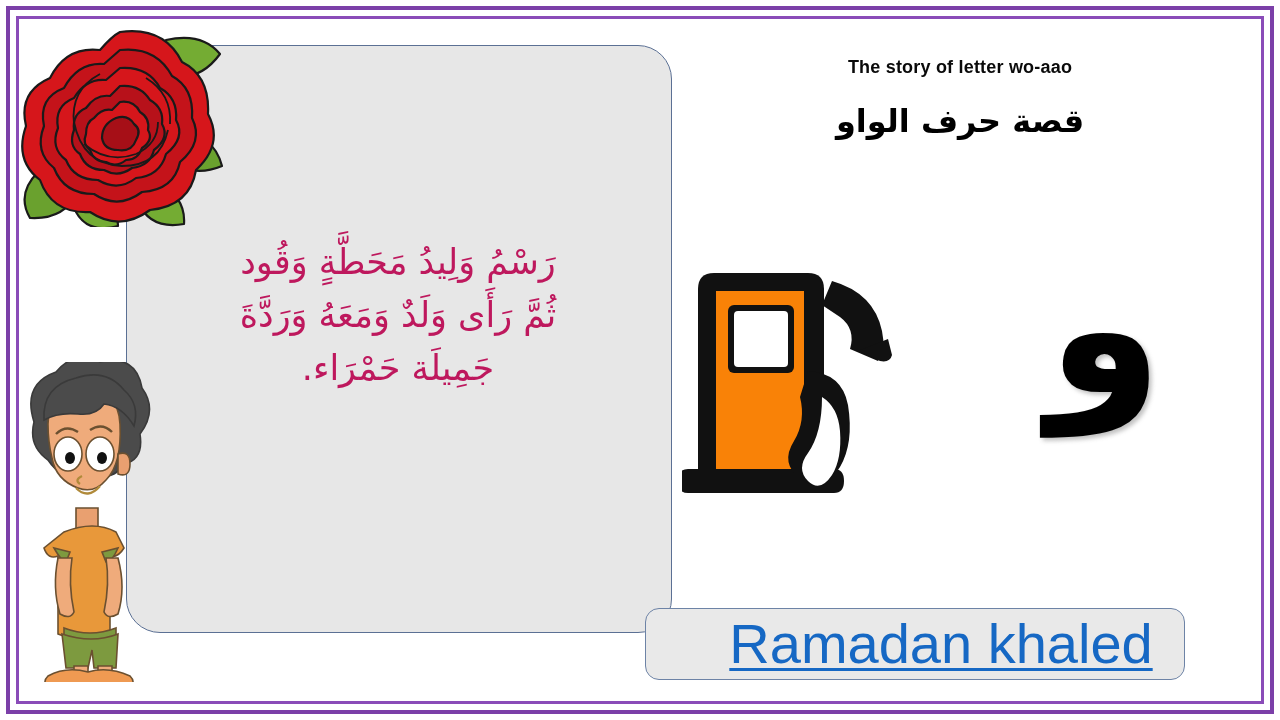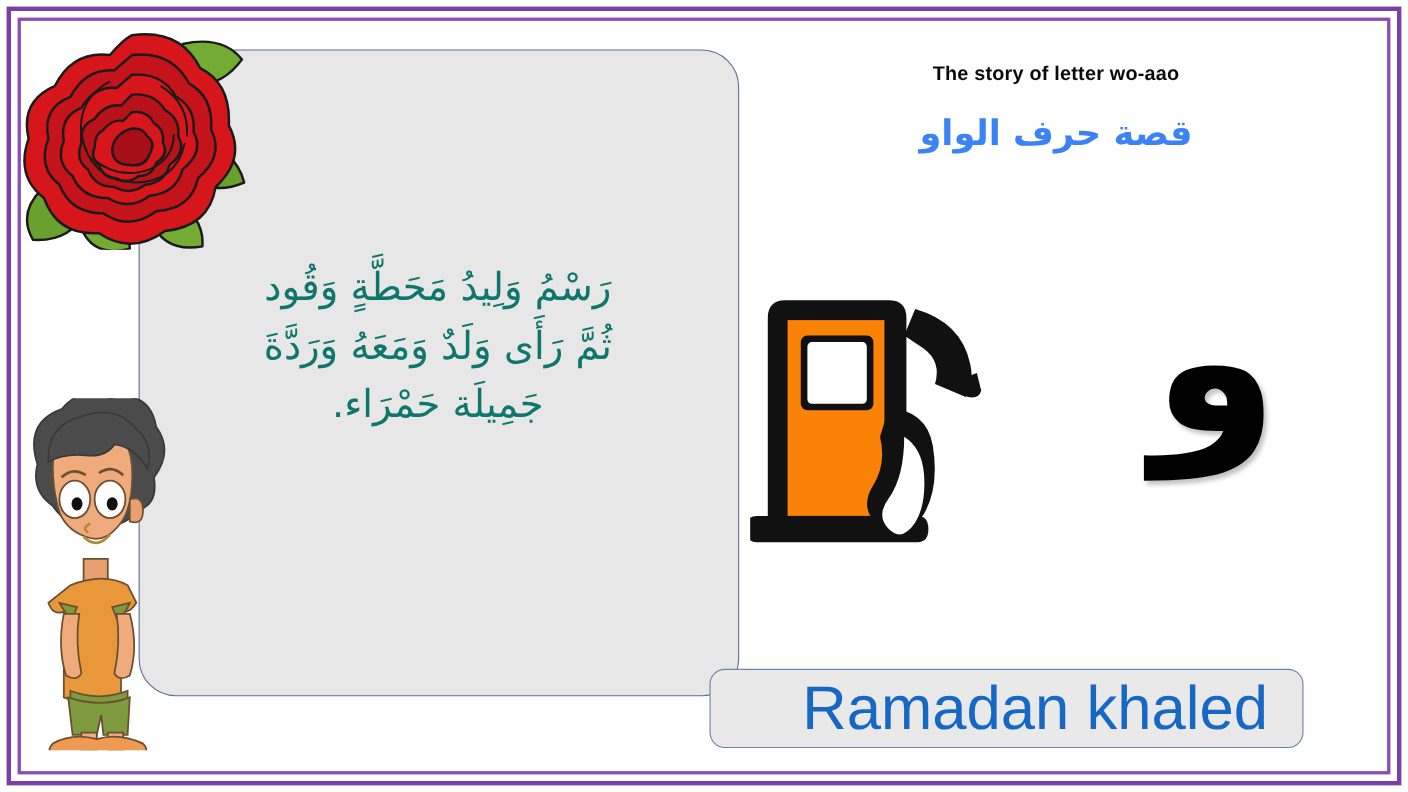--- a/index.html
+++ b/index.html
@@ -55,21 +55,21 @@
   .bubble-text {
     position: absolute;
     left: 140px;
     top: 236px;
     width: 516px;
     text-align: center;
     direction: rtl;
     font-family: "DejaVu Sans", sans-serif;
     font-size: 35px;
     line-height: 1.52;
-    color: #0f766e;
+    color: #be185d;
     letter-spacing: 0px;
     white-space: pre-line;
   }
 
   
   .title-en {
     position: absolute;
     left: 700px;
     top: 57px;
     width: 520px;
@@ -82,21 +82,21 @@
   .title-ar {
     position: absolute;
     left: 700px;
     top: 102px;
     width: 520px;
     text-align: center;
     direction: rtl;
     font-family: "DejaVu Sans", sans-serif;
     font-size: 32px;
     font-weight: bold;
-    color: #3b82f6;
+    color: #000000;
   }
 
   
   .big-letter {
     position: absolute;
     left: 1000px;
     top: 236px;
     width: 210px;
     text-align: center;
     direction: rtl;
@@ -123,20 +123,21 @@
   .name-text {
     position: absolute;
     left: 645px;
     top: 612px;
     width: 592px;
     height: 64px;
     line-height: 64px;
     text-align: center;
     font-size: 56px;
     color: #1668c4;
+    text-decoration: underline;
     text-underline-offset: 5px;
     text-decoration-thickness: 3px;
   }
 
   
   .art { position: absolute; }
   .rose  { left: 16px;  top: 22px;  width: 210px; height: 205px; }
   .boy   { left: 18px;  top: 362px; width: 150px; height: 320px; }
   .pump  { left: 682px; top: 255px; width: 238px; height: 250px; }
 </style>

